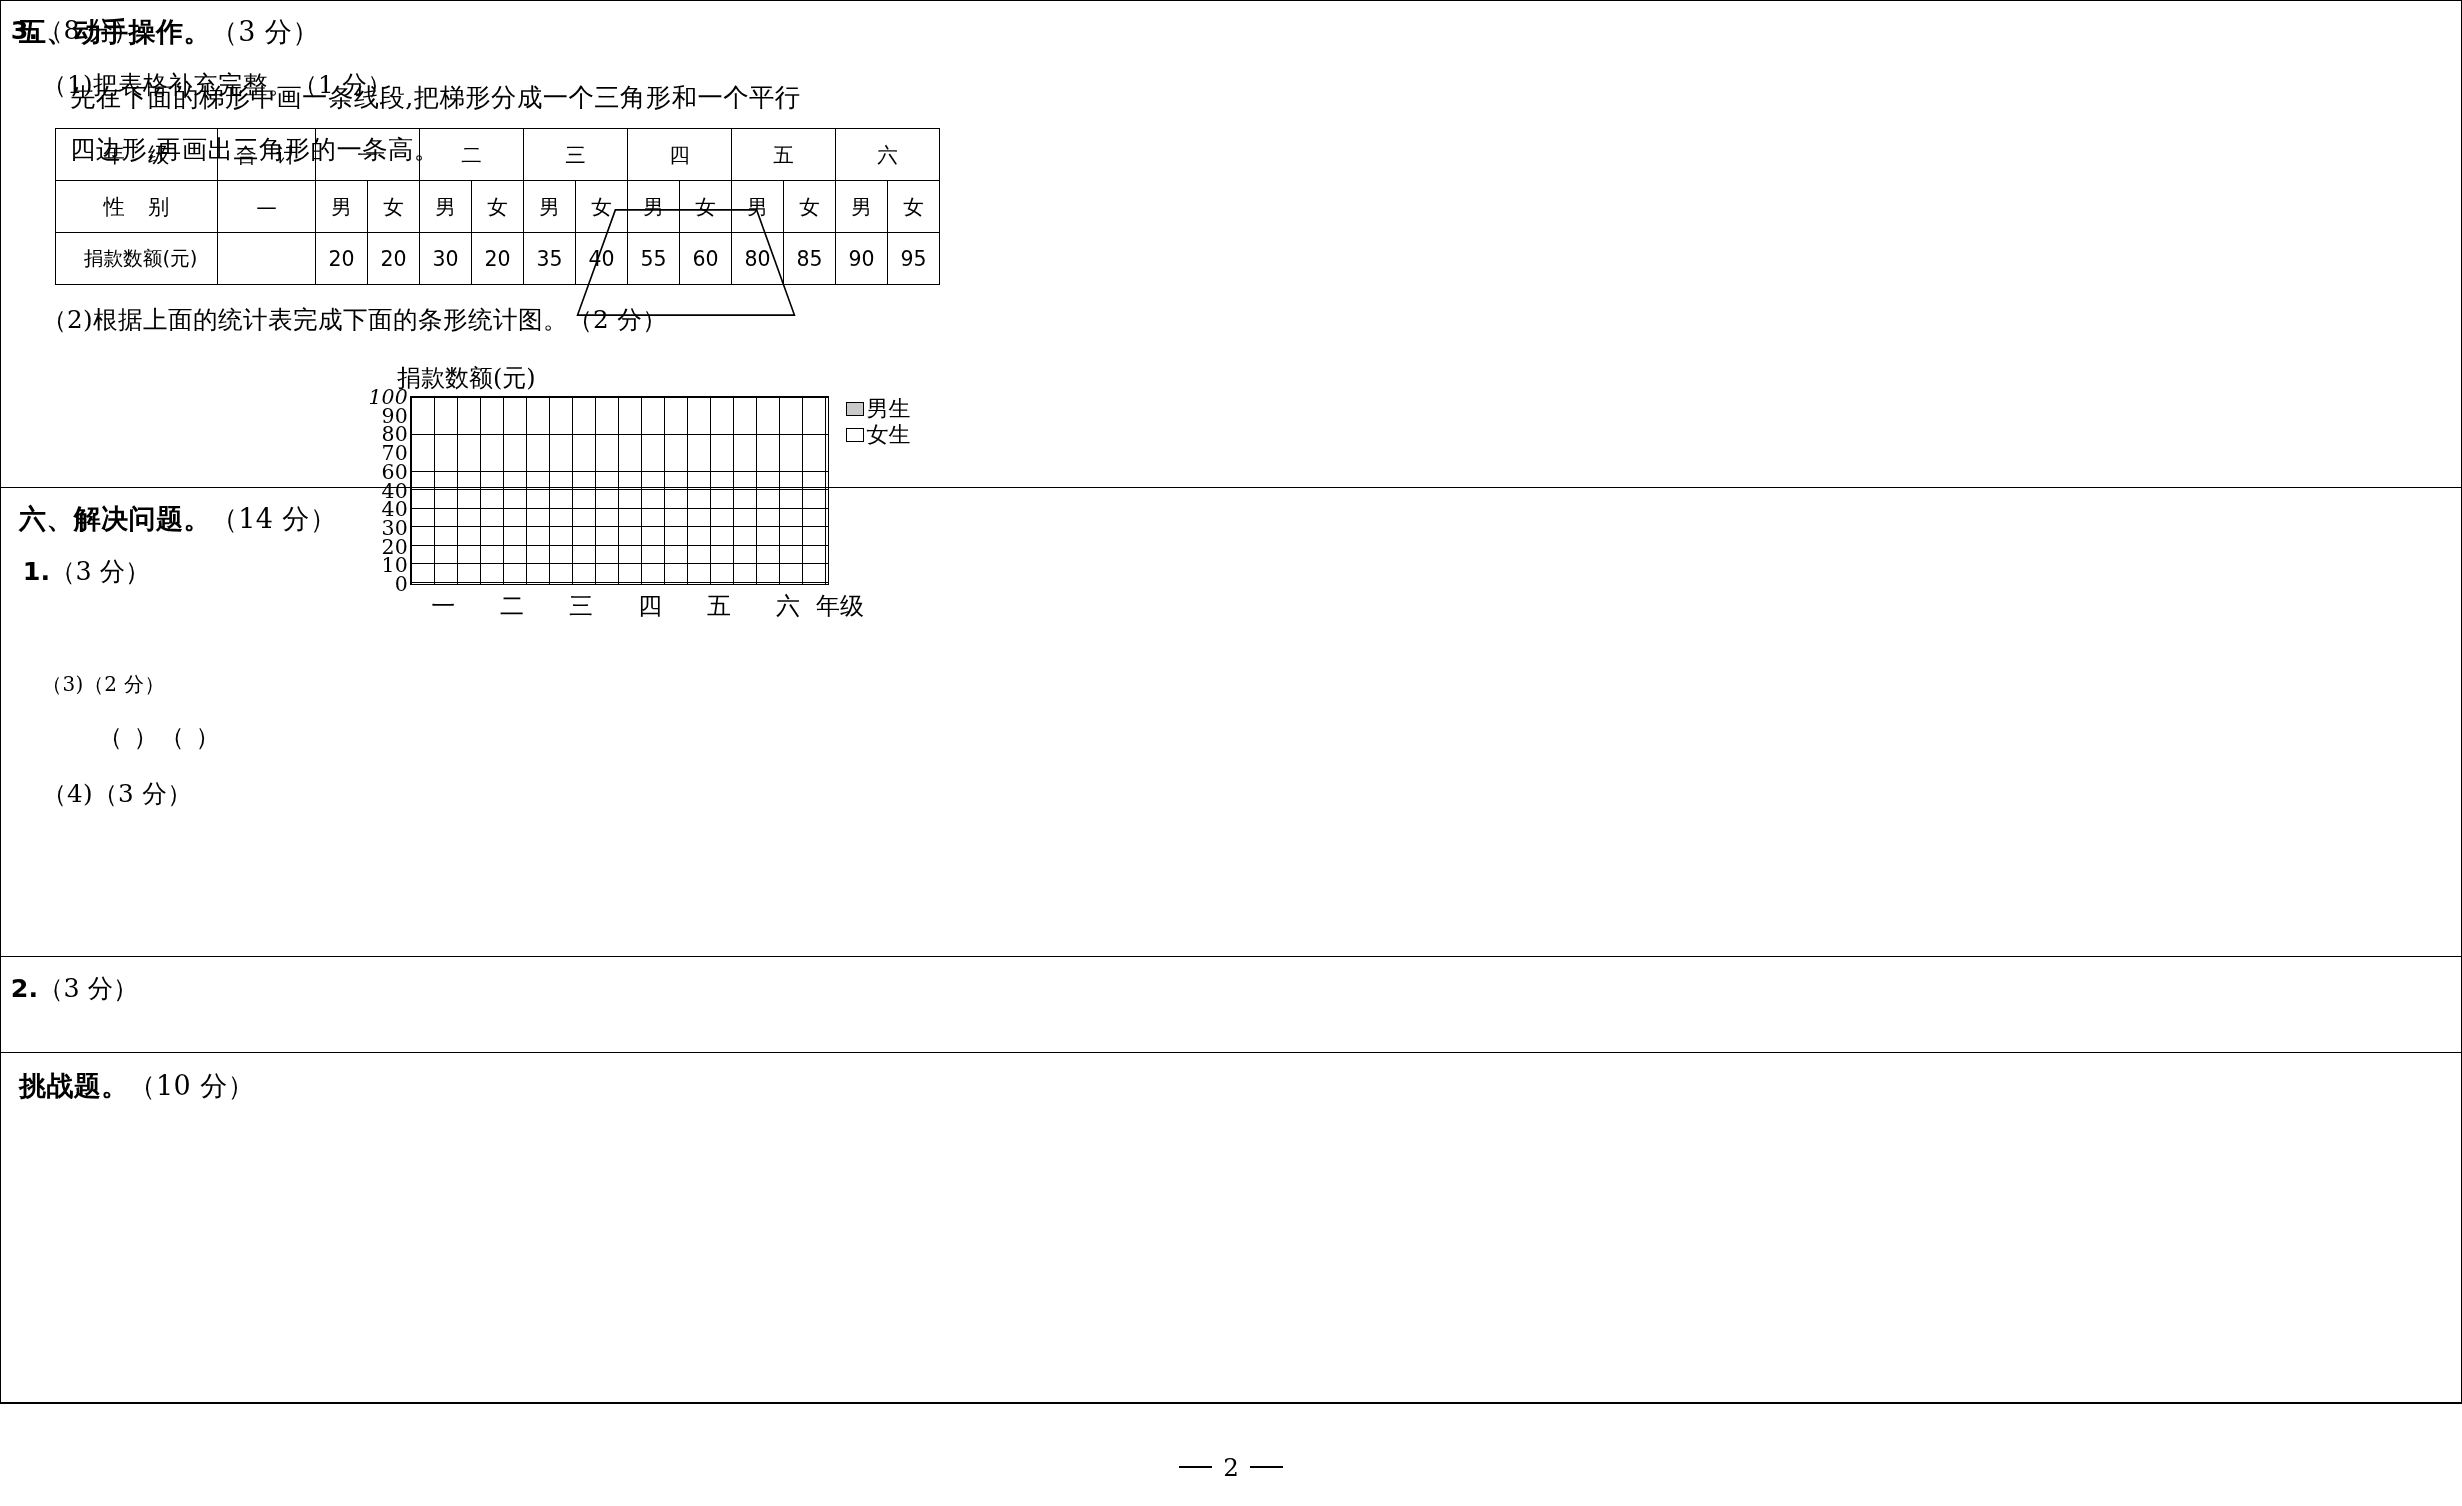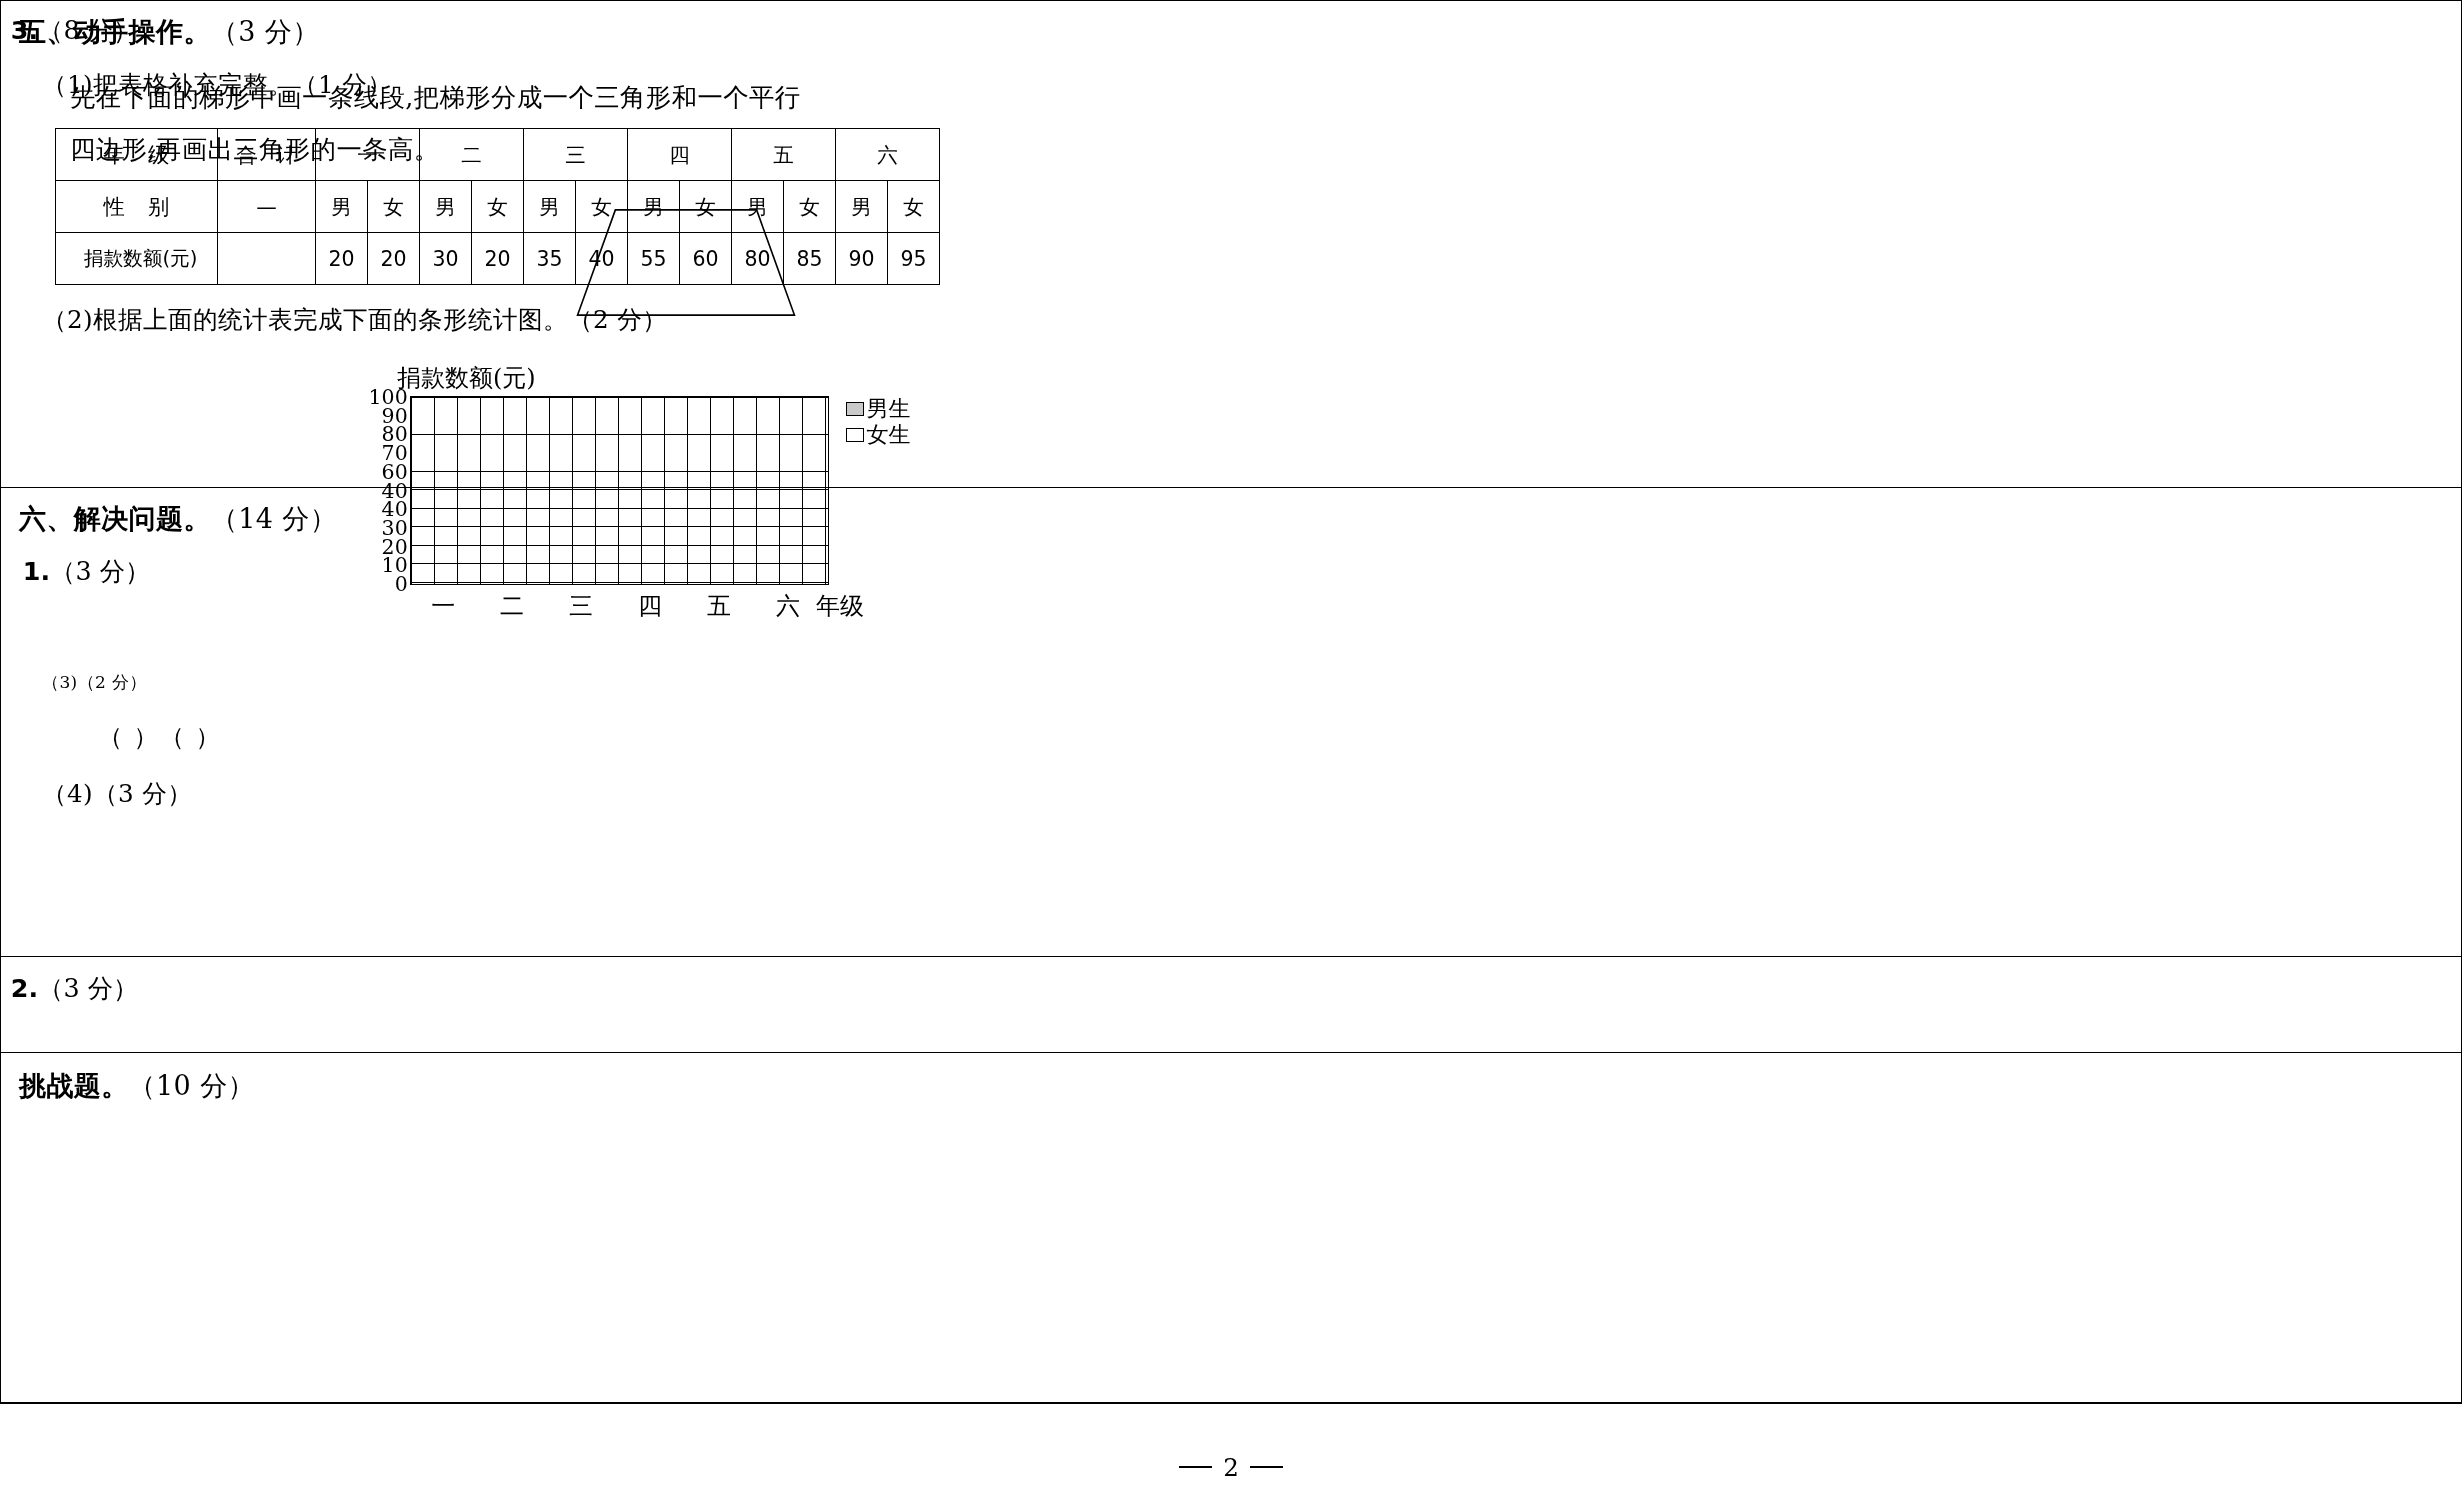--- a/index.html
+++ b/index.html
@@ -281,21 +281,21 @@
           </tr>
         </tbody>
       </table>
 
       <div class="abs body-line" style="left:41px; top:302px; font-size:24.6px;">（2)根据上面的统计表完成下面的条形统计图。（2 分）</div>
 
       <div id="chart">
         <div id="chart-title">捐款数额(元)</div>
 
         <div id="plot">
-          <span class="ytick" style="top:0%;">100</span>
+          <span class="ytick" style="top:0%;font-style:italic;">100</span>
           <span class="ytick" style="top:10%;">90</span>
           <span class="ytick" style="top:20%;">80</span>
           <span class="ytick" style="top:30%;">70</span>
           <span class="ytick" style="top:40%;">60</span>
           <span class="ytick" style="top:50%;">40</span>
           <span class="ytick" style="top:60%;">40</span>
           <span class="ytick" style="top:70%;">30</span>
           <span class="ytick" style="top:80%;">20</span>
           <span class="ytick" style="top:90%;">10</span>
           <span class="ytick" style="top:100%;">0</span>
@@ -316,21 +316,21 @@
             <span class="sw male"></span>
             <span>男生</span>
           </div>
           <div class="lg-row">
             <span class="sw female"></span>
             <span>女生</span>
           </div>
         </div>
       </div>
 
-      <div class="abs body-line" style="left:41px; top:670px; font-size:17px;">（3)（2 分）</div>
+      <div class="abs body-line" style="left:41px; top:670px; font-size:20px;">（3)（2 分）</div>
 
       <div class="abs body-line" style="left:97px; top:719px; font-size:24.6px; letter-spacing:1.6px;">（        ）（          ）</div>
 
       <div class="abs body-line" style="left:41px; top:776px; font-size:24.6px;">（4)（3 分）</div>
 
       <div class="abs" style="left:33px; top:829px; width:936px; height:205px;"></div>
     </div>
 
     <div class="box" id="box-ch">
       <div class="abs sec-title" style="left:18px; top:14.8px;">

